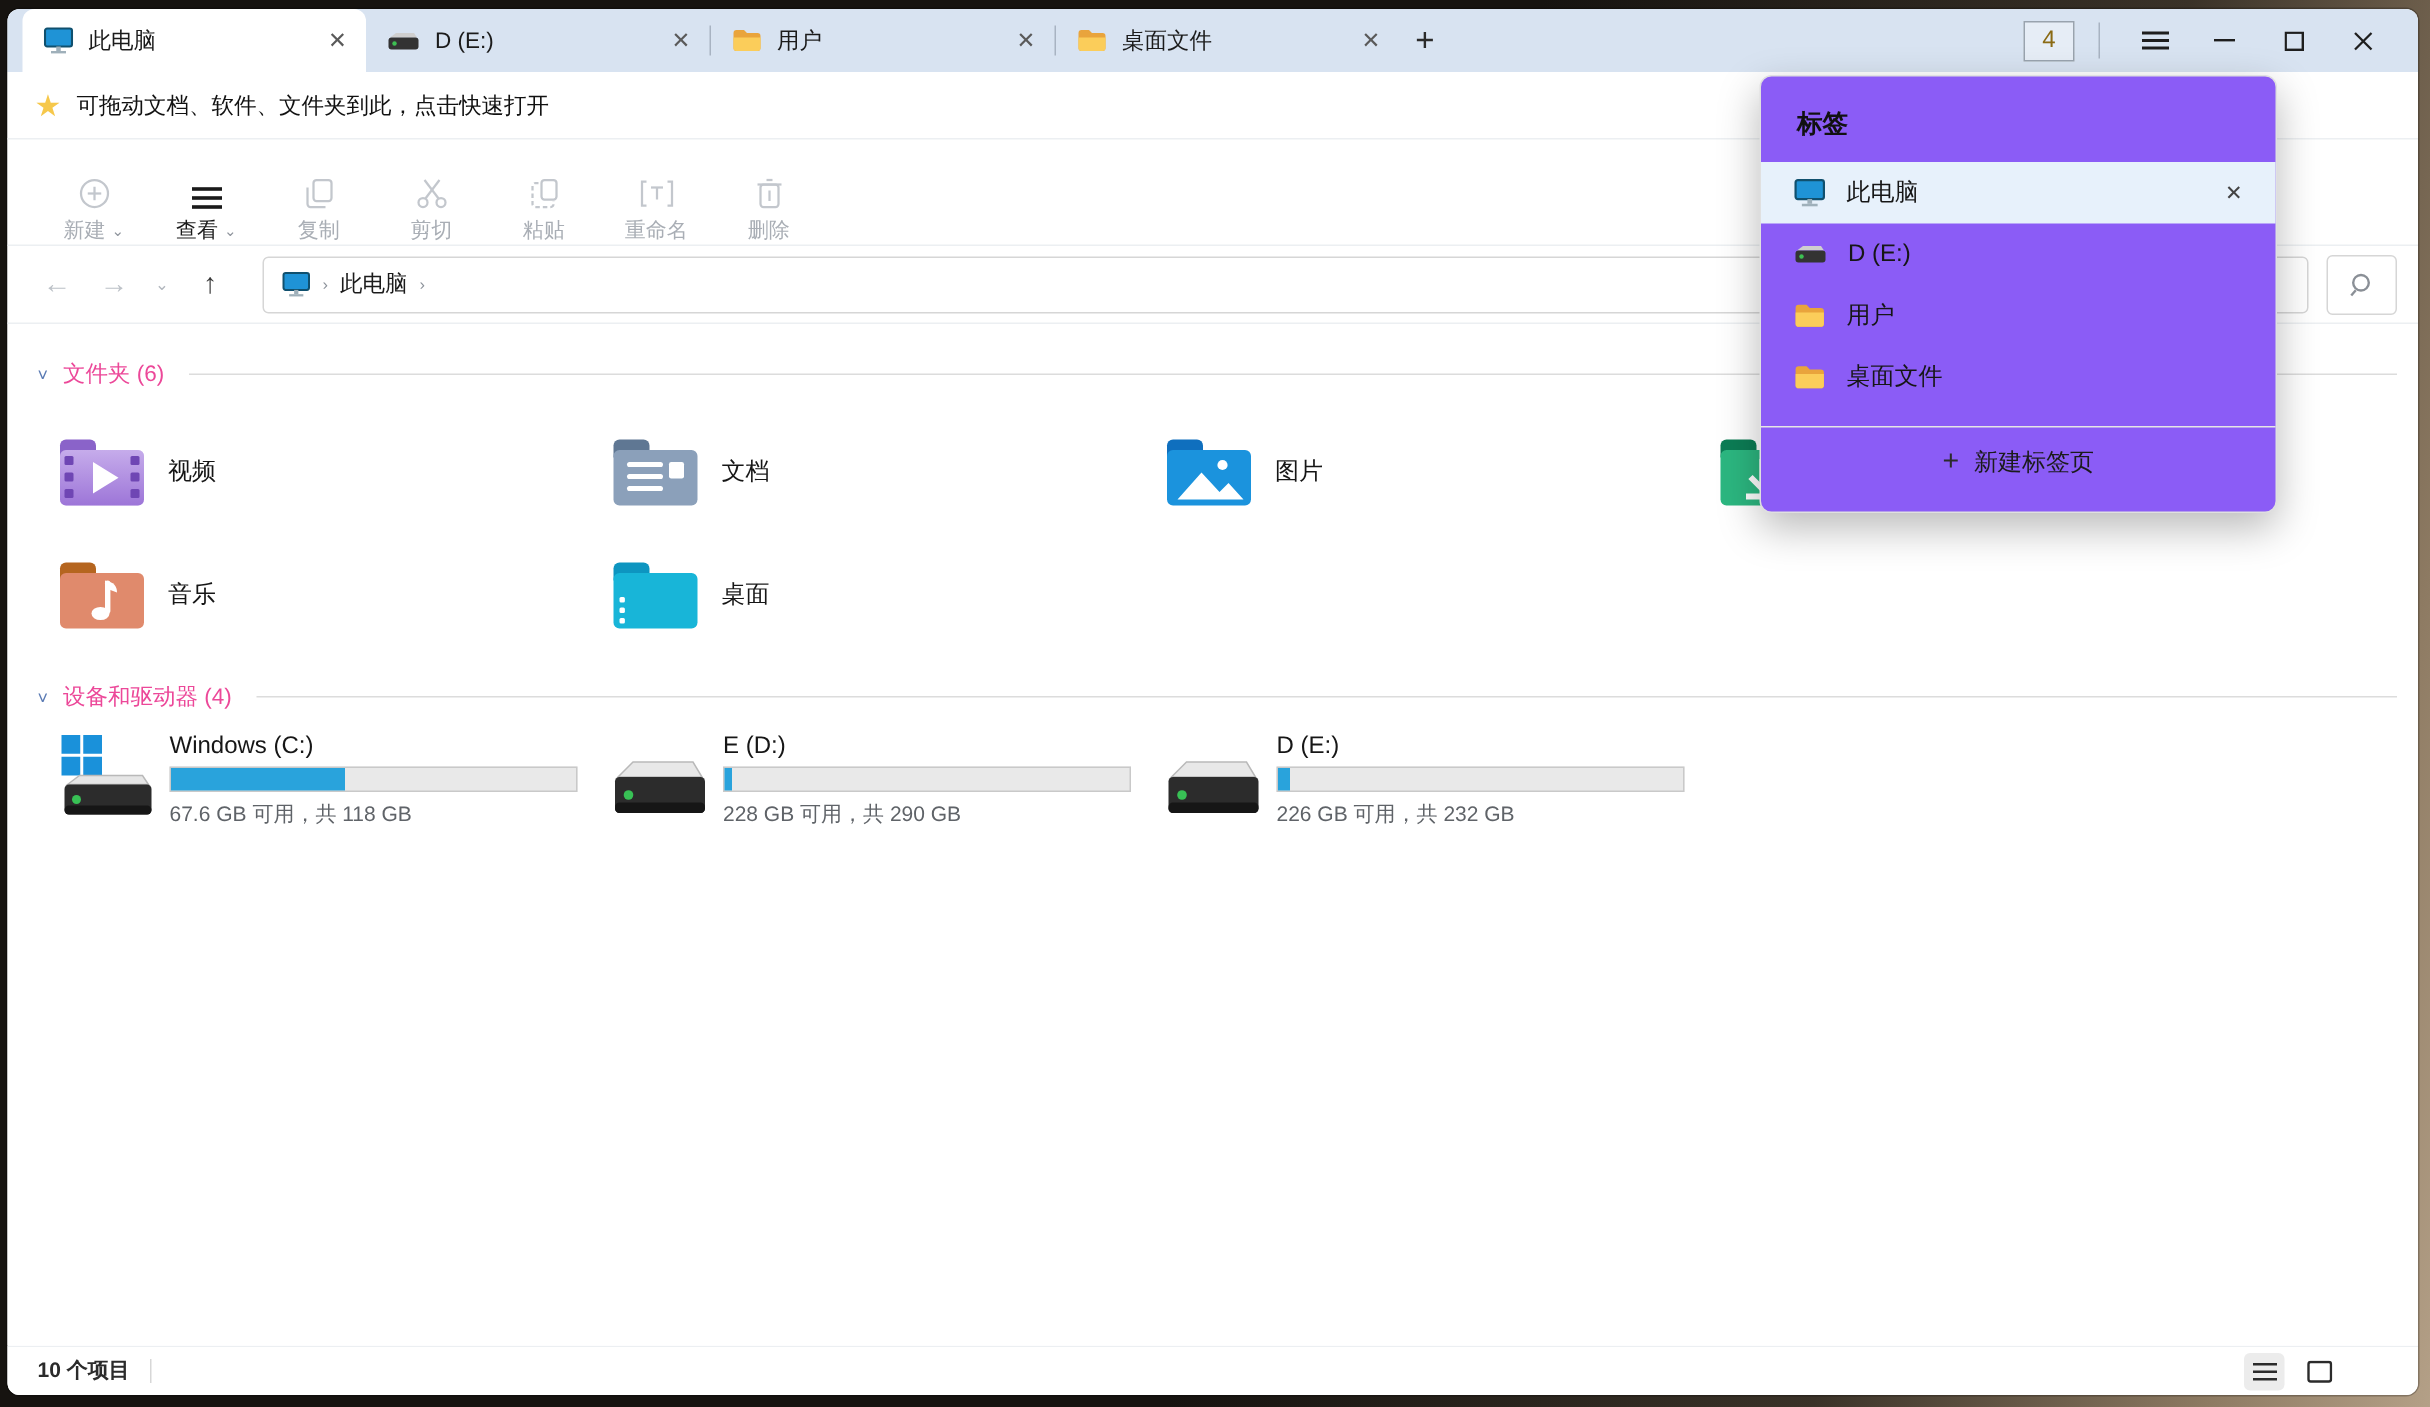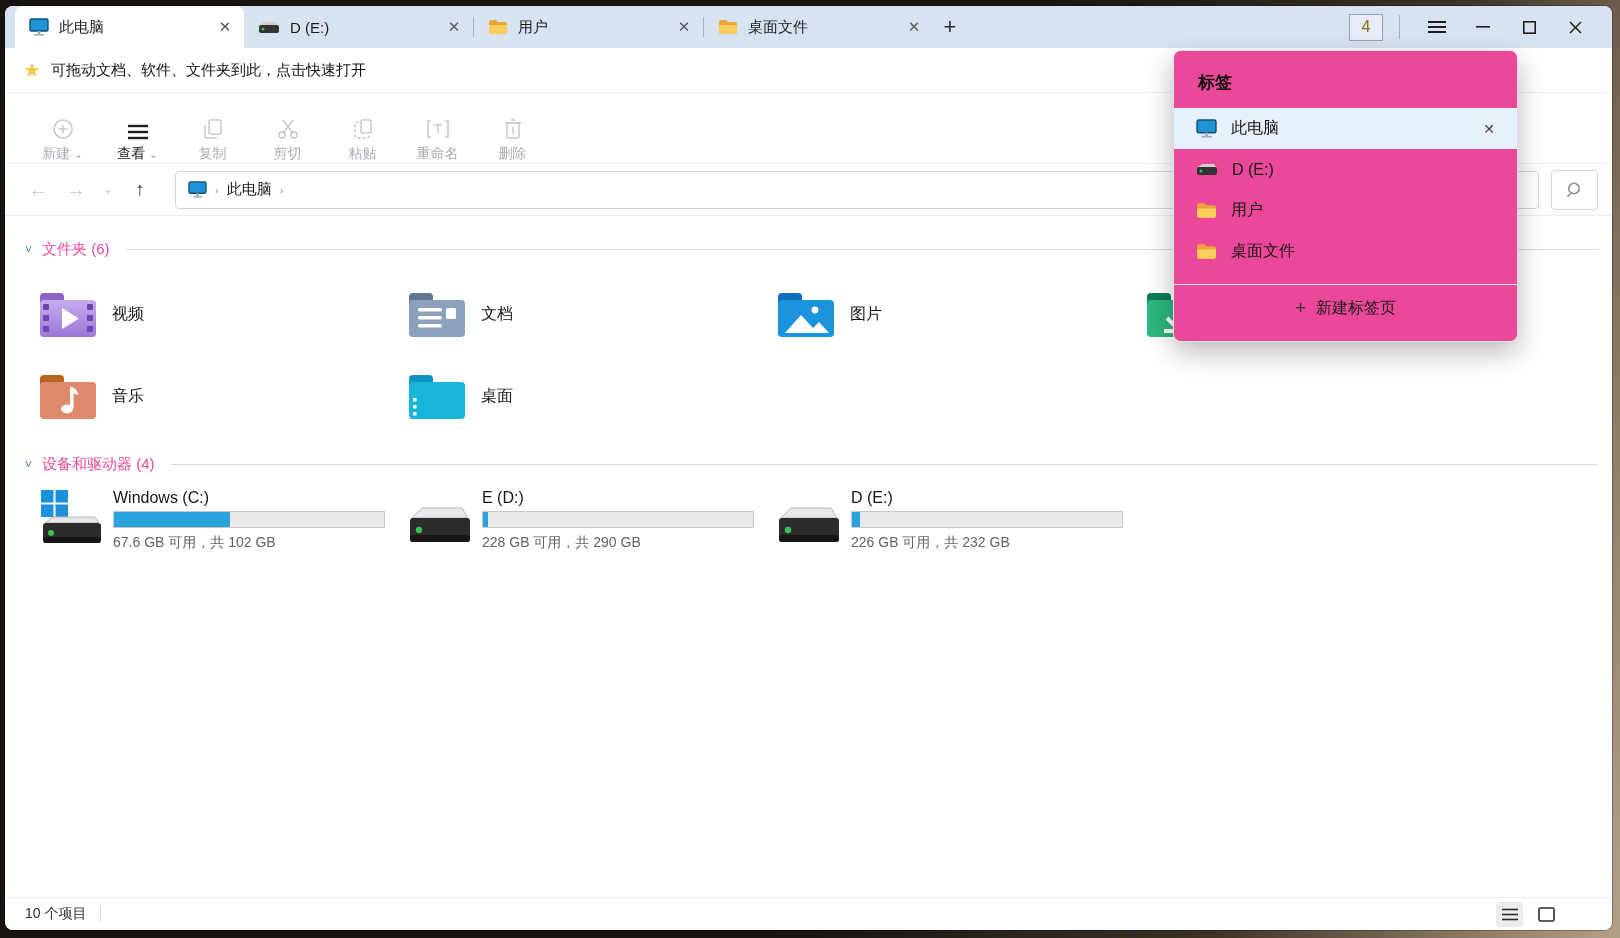--- a/index.html
+++ b/index.html
@@ -88,31 +88,31 @@
   .folder-item .f-lab { font-size:16px; color:#161616; }
   .drive-item { display:flex; align-items:flex-start; gap:10px; height:86px; }
   .drive-info { display:flex; flex-direction:column; gap:4px; padding-top:1px; }
   .drive-name { font-size:16px; color:#161616; }
   .drive-bar { width:272px; height:17px; background:#e9e9e9; border:1px solid #c9c9c9; }
   .drive-fill { height:100%; background:#29a3dc; }
   .drive-size { font-size:14px; color:#5f6368; margin-top:2px; }
   
   .statusbar {
     height:33px; border-top:1px solid #eceff2; background:#fff; border-radius:0 0 8px 8px;
-    display:flex; align-items:center; padding:0 52px 0 20px; flex-shrink:0; gap:14px;
+    display:flex; align-items:center; padding:0 52px 0 20px; flex-shrink:0; gap:14px;font-weight:bold;
   }
   .status-text { font-size:14px; color:#2b2b2b; }
   .status-sep { width:1px; height:16px; background:#d7d7d7; }
   .status-right { margin-left:auto; display:flex; gap:10px; }
   .view-btn { width:27px; height:25px; border-radius:4px; display:flex; align-items:center; justify-content:center; }
   .view-btn.sel { background:#ececec; }
   
   .tabs-panel {
     position:absolute; top:44px; right:94px; width:345px;
-    background:#ec4899; border:1px solid #e0e0e0; border-radius:8px;
+    background:#8b5cf6; border:1px solid #e0e0e0; border-radius:8px;
     box-shadow:0 10px 28px rgba(0,0,0,.28); z-index:50; padding:16px 0 10px 0;
   }
   .panel-title { font-size:17px; font-weight:bold; color:#111; padding:4px 24px 14px 24px; }
   .panel-item { height:41px; display:flex; align-items:center; gap:14px; padding:0 22px; font-size:16px; color:#161616; }
   .panel-item.hl { background:#e7f1fb; }
   .panel-item .p-lab { flex:1; }
   .panel-close { color:#444; font-size:14px; }
   .panel-sep { height:1px; background:#e6e6e6; margin:12px 0 0 0; }
   .panel-newtab { height:46px; display:flex; align-items:center; justify-content:center; gap:10px; font-size:16px; color:#1b1b1b; }
   .plus-glyph { font-size:19px; color:#2b2b2b; }
@@ -442,21 +442,21 @@
               <rect x="6" y="35" width="58" height="20" rx="3" fill="#2c2c2c"></rect>
               <rect x="6" y="49" width="58" height="6" rx="3" fill="#161616"></rect>
               <circle cx="14" cy="45" r="3" fill="#38c155"></circle>
             </svg>
         </span>
         <div class="drive-info">
           <span class="drive-name">Windows (C:)</span>
           <div class="drive-bar">
               <div class="drive-fill" style="width: 43%;"></div>
             </div>
-          <span class="drive-size">67.6 GB 可用，共 102 GB</span>
+          <span class="drive-size">67.6 GB 可用，共 118 GB</span>
         </div>
       </div>
 
       <div class="drive-item">
         <span>
           <svg width="66" height="60" viewBox="0 0 66 60">
               <path d="M6 30 L16 20 H56 L62 30 Z" fill="#e8e8e8" stroke="#b9b9b9" stroke-width="1"></path>
               <rect x="4" y="30" width="60" height="24" rx="3" fill="#2c2c2c"></rect>
               <rect x="4" y="47" width="60" height="7" rx="3" fill="#161616"></rect>
               <circle cx="13" cy="42" r="3.2" fill="#38c155"></circle>

